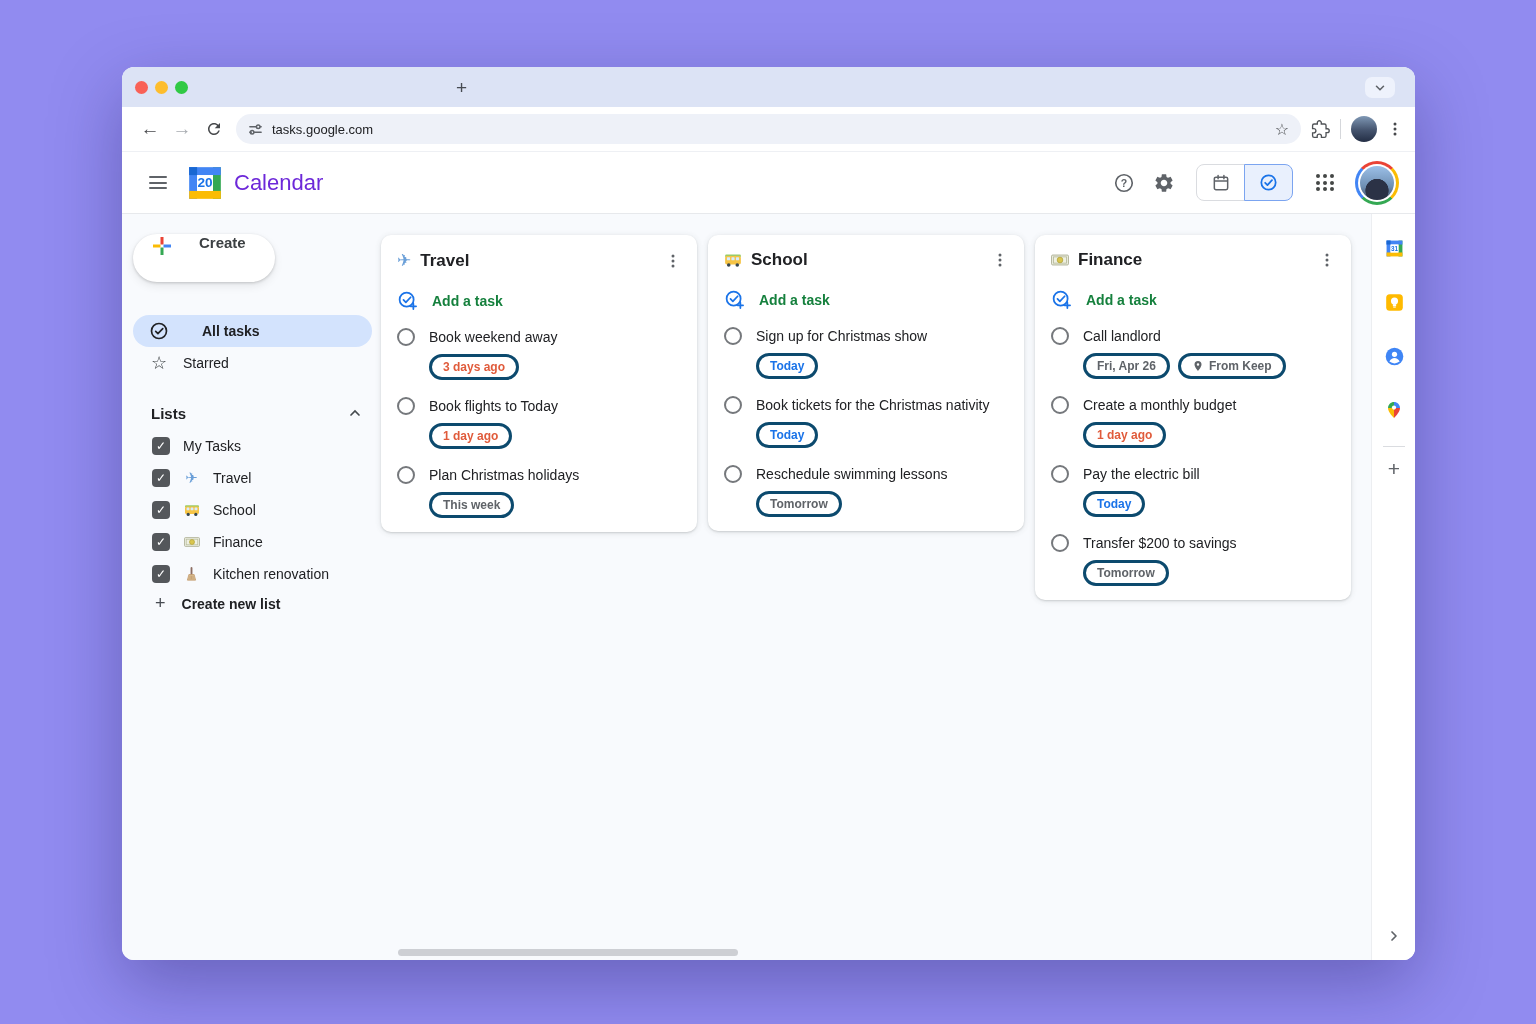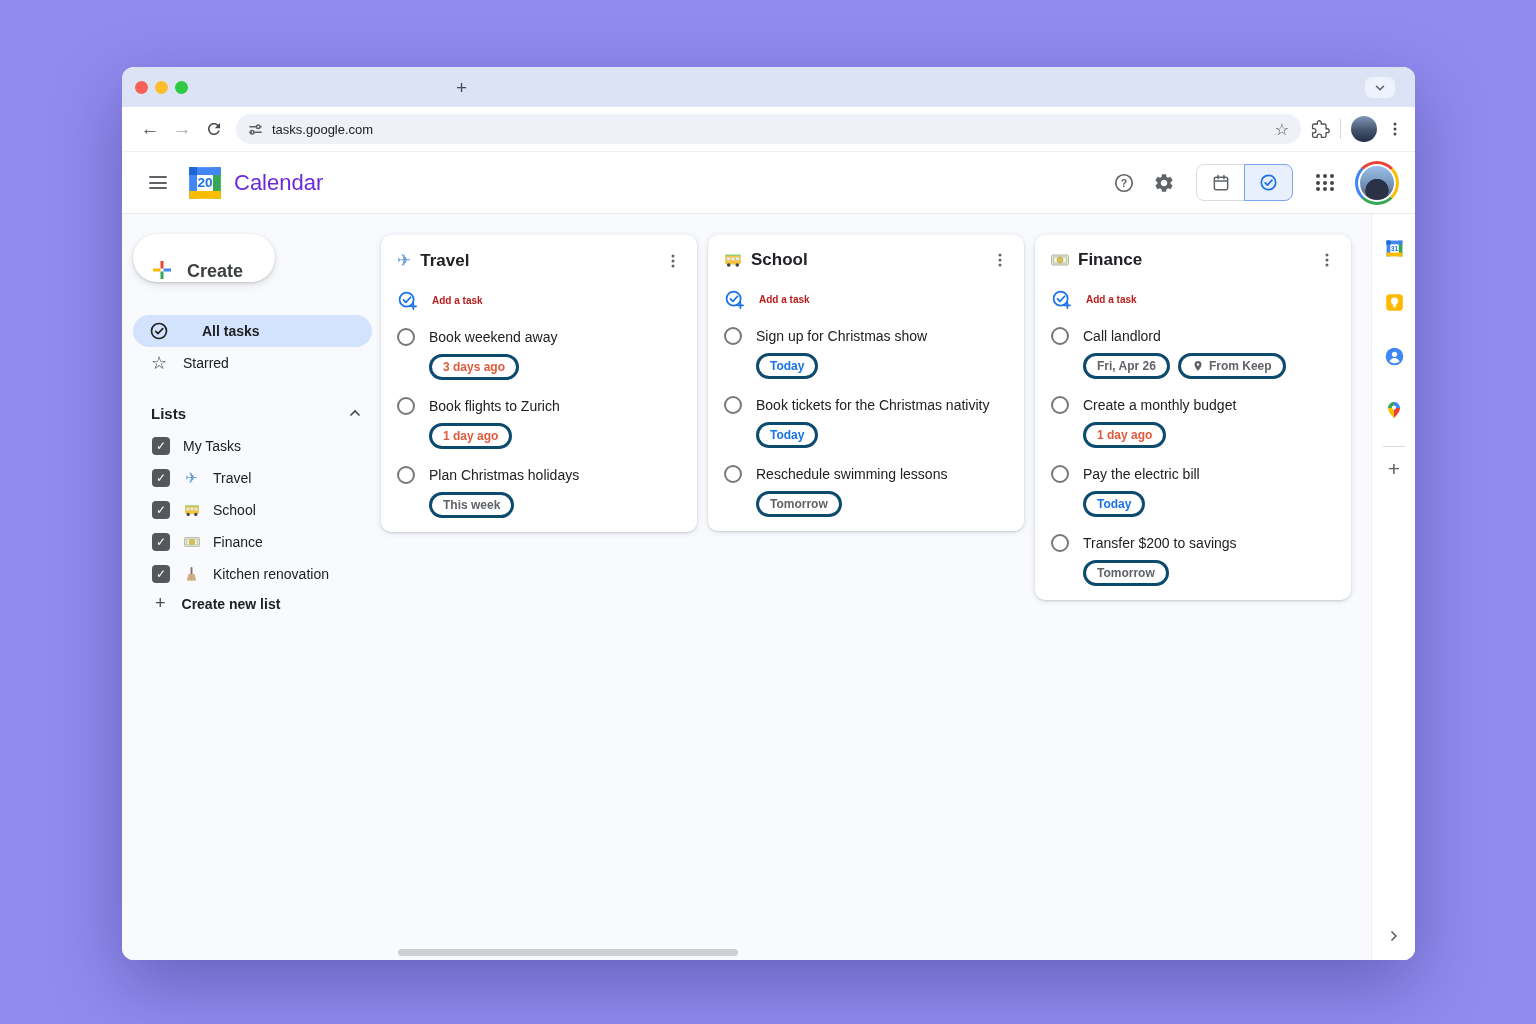--- a/index.html
+++ b/index.html
@@ -55,23 +55,23 @@
     display:flex; align-items:center; justify-content:center; }
   .ring-avatar .gap { width:38px; height:38px; border-radius:50%; background:#fff; display:flex; align-items:center; justify-content:center; }
   .ring-avatar .photo { width:34px; height:34px; border-radius:50%;
     background:radial-gradient(circle at 50% 72%, #2b3246 0 38%, transparent 40%), linear-gradient(180deg,#9cc0e8 0%,#6f90b4 60%,#3c4b63 100%); }
 
   
   .content { position:relative; height:746px; background:#f8fafd; }
 
   
   .sidebar { position:absolute; left:0; top:0; width:260px; height:100%; padding:20px 0 0 11px; }
-  .create-btn { width:142px; height:48px; border-radius:24px; background:#fff; display:flex; align-items:flex-end;
-                gap:13px; padding-left:17px; box-shadow:0 1px 3px rgba(0,0,0,.18), 0 4px 10px rgba(0,0,0,.08);
-                font-size:18px; font-weight:bold; color:#3c4043; }
+  .create-btn { width:142px; height:48px; border-radius:24px; background:#fff; display:flex; align-items:flex-start;
+                gap:25px; padding-left:17px; box-shadow:0 1px 3px rgba(0,0,0,.18), 0 4px 10px rgba(0,0,0,.08);
+                font-size:15px; font-weight:bold; color:#3c4043; }
   .nav { margin-top:33px; }
   .navrow { width:239px; height:32px; border-radius:16px; display:flex; align-items:center; gap:14px; padding-left:16px;
             font-size:14px; color:#202124; }
   .navrow.sel { background:#d3e3fd; font-weight:bold;gap:33px; }
   .navrow .star { font-size:18px; color:#3c4043; width:20px; text-align:center; }
   .lists-hdr { margin-top:26px; width:230px; display:flex; align-items:flex-start; justify-content:space-between;
                padding-left:18px; font-size:15px; font-weight:bold; color:#202124; }
   .listrow { height:32px; display:flex; align-items:center; gap:13px; padding-left:19px; font-size:14px; color:#202124; }
   .cbx { width:18px; height:18px; border-radius:4px; background:#54575b; color:#fff; font-size:12px;
          display:flex; align-items:center; justify-content:center; line-height:1; }
@@ -81,21 +81,21 @@
   .newlist .plus { font-size:18px; color:#474b52; font-weight:normal; }
 
   
   .columns { position:absolute; left:259px; top:21px; display:flex; gap:11px; align-items:flex-start; }
   .card { width:316px; background:#fff; border-radius:10px; padding:15px 16px 12px;
           box-shadow:0 1px 2px rgba(60,64,67,.18), 0 1px 6px rgba(60,64,67,.12); }
   .card-hdr { display:flex; align-items:center; gap:9px; }
   .card-title { font-size:17px; color:#202124; font-weight:bold; }
   .kebab { margin-left:auto; display:flex; }
   .addtask { margin-top:19px; display:flex; align-items:center; gap:14px; }
-  .addtask-label { font-size:10px; font-weight:bold; color:#b91c1c; }
+  .addtask-label { font-size:14px; font-weight:bold; color:#15803d; }
   .task { margin-top:16px; }
   .task-main { display:flex; gap:14px; }
   .tcircle { flex:none; width:18px; height:18px; border:2px solid #75787c; border-radius:50%; margin-top:1px; }
   .ttitle { font-size:14px; color:#202124; line-height:20px; max-width:246px; }
   .chips { margin:7px 0 2px 32px; display:flex; gap:8px; }
   .chip { display:inline-flex; align-items:center; gap:5px; padding:3px 11px; border:3px solid #0c4a6e;
           border-radius:13px; background:#fff; font-size:12px; font-weight:bold; }
   .chip.overdue { color:#e05b3b; }
   .chip.today { color:#1a73e8; }
   .chip.neutral { color:#5f6368; }
@@ -344,21 +344,21 @@
               <span class="tcircle"></span>
               <span class="ttitle">Book weekend away</span>
             </div>
             <div class="chips">
                 <span class="chip overdue">3 days ago</span>
               </div>
           </div>
           <div class="task">
             <div class="task-main">
               <span class="tcircle"></span>
-              <span class="ttitle">Book flights to Zurich</span>
+              <span class="ttitle">Book flights to Today</span>
             </div>
             <div class="chips">
                 <span class="chip overdue">1 day ago</span>
               </div>
           </div>
           <div class="task">
             <div class="task-main">
               <span class="tcircle"></span>
               <span class="ttitle">Plan Christmas holidays</span>
             </div>

